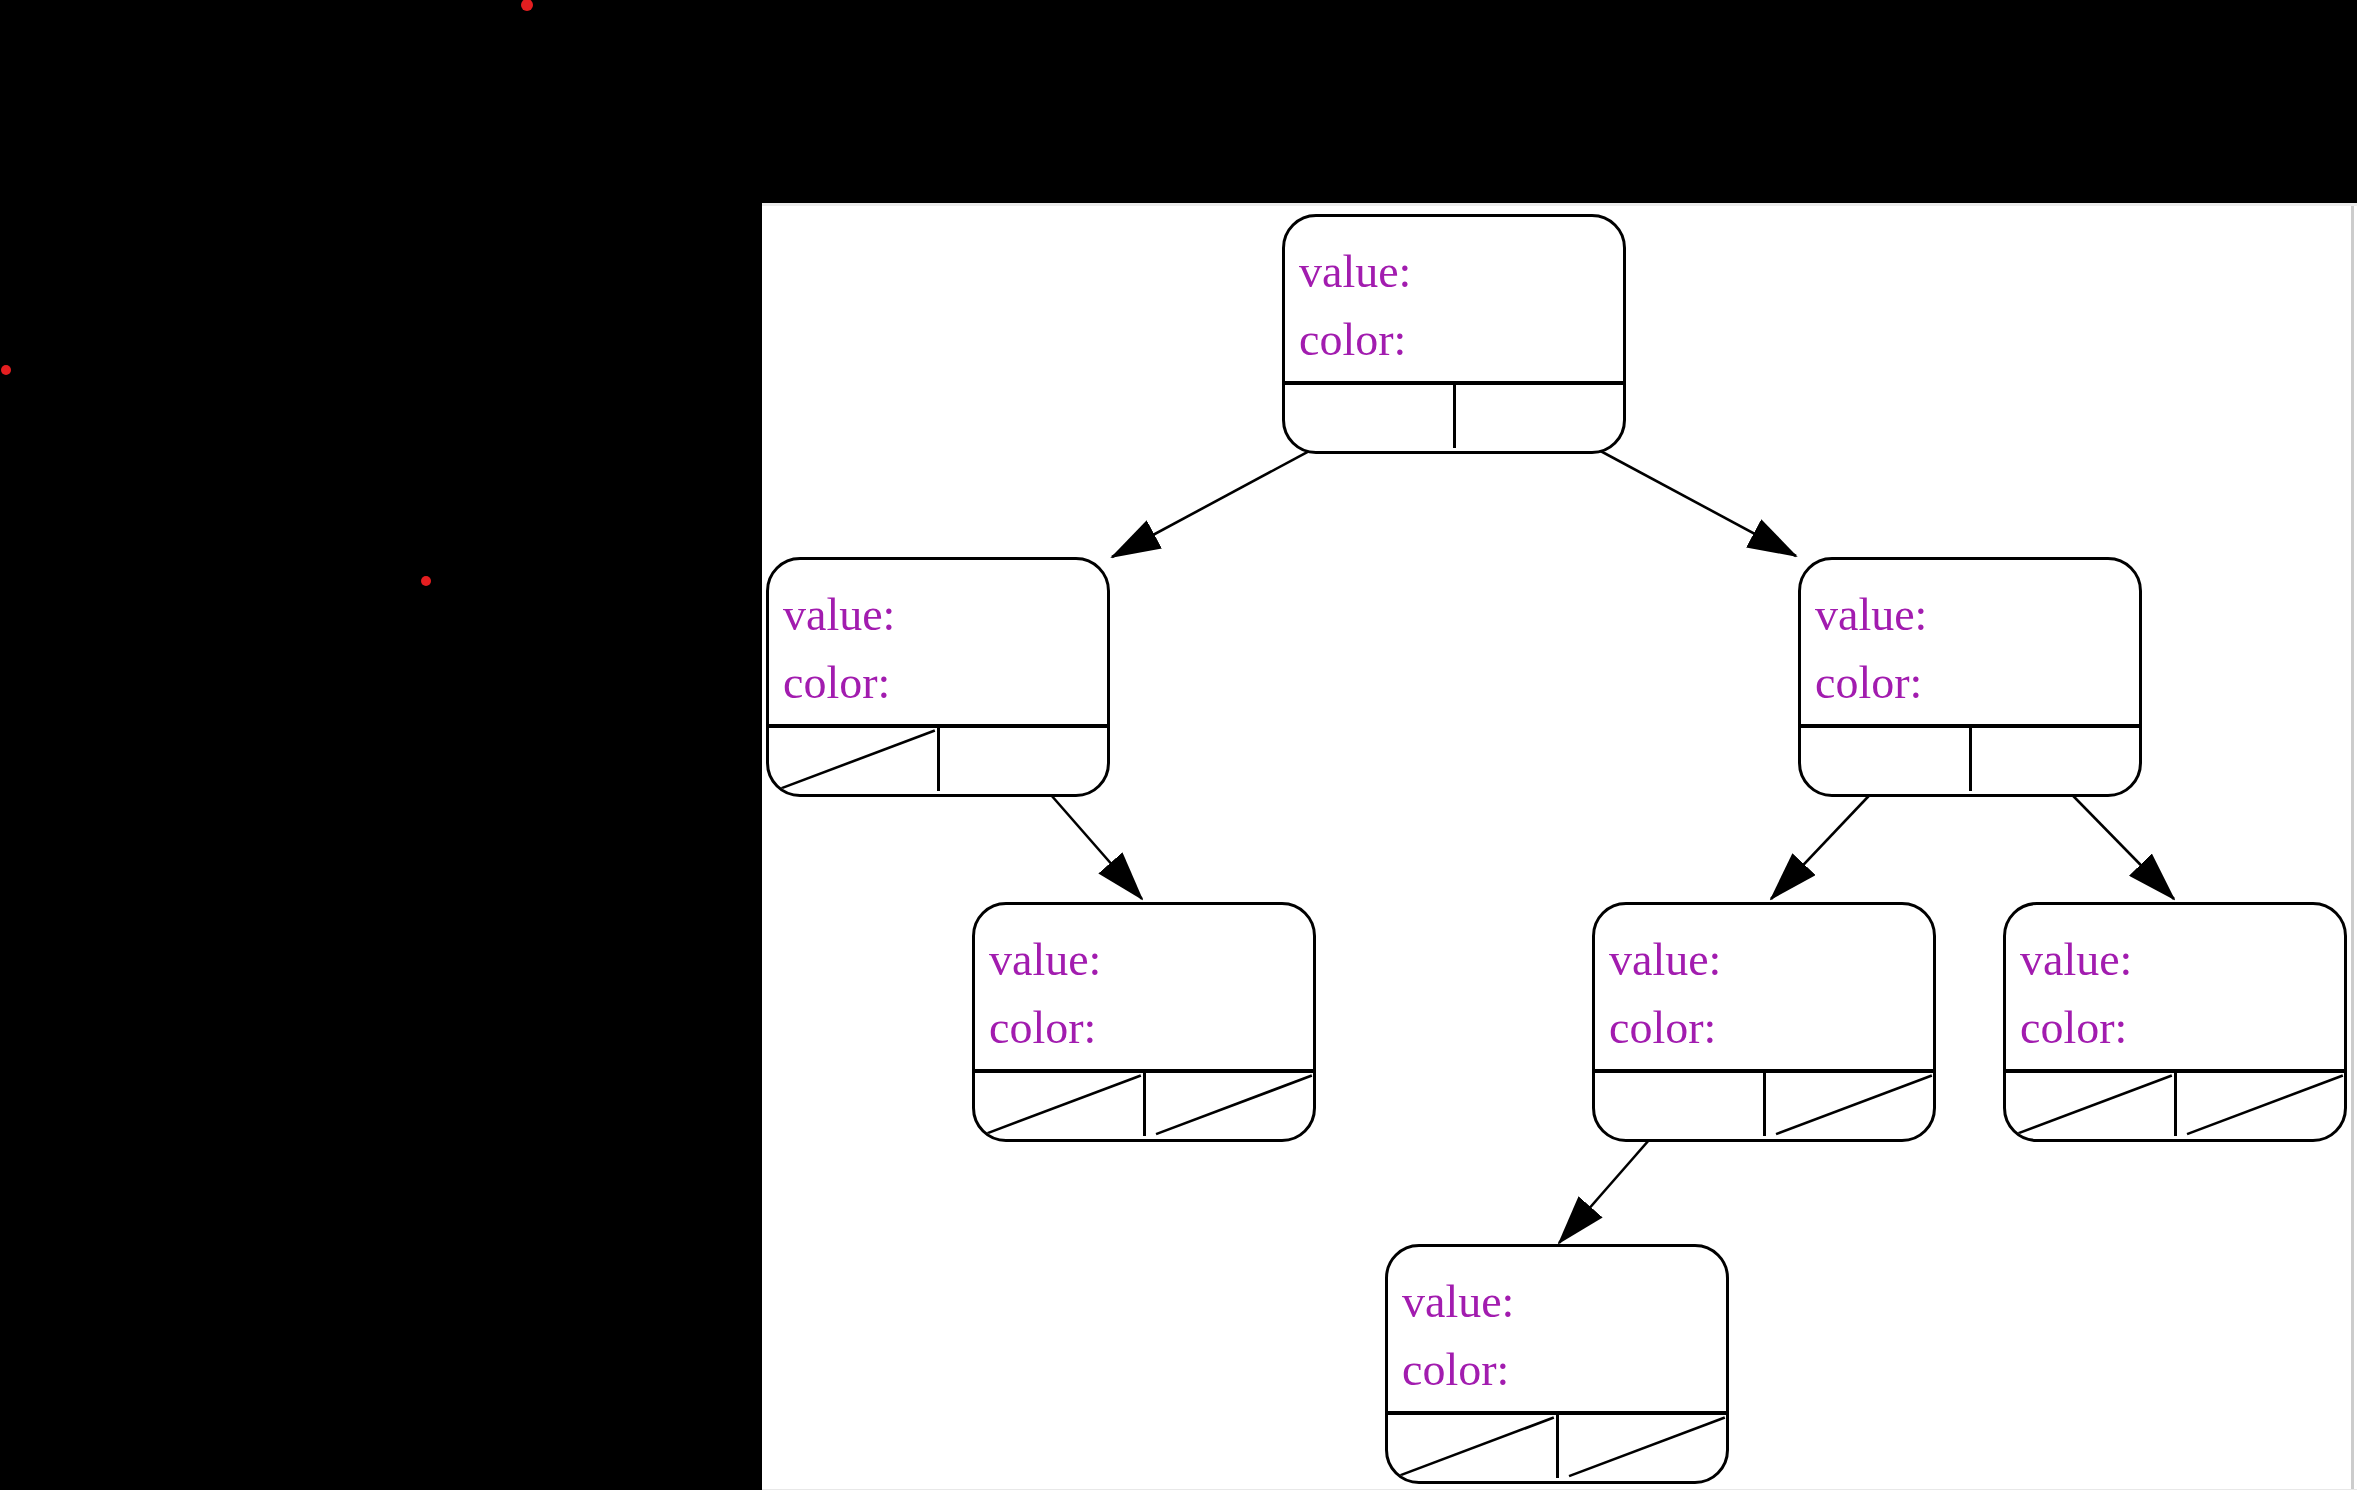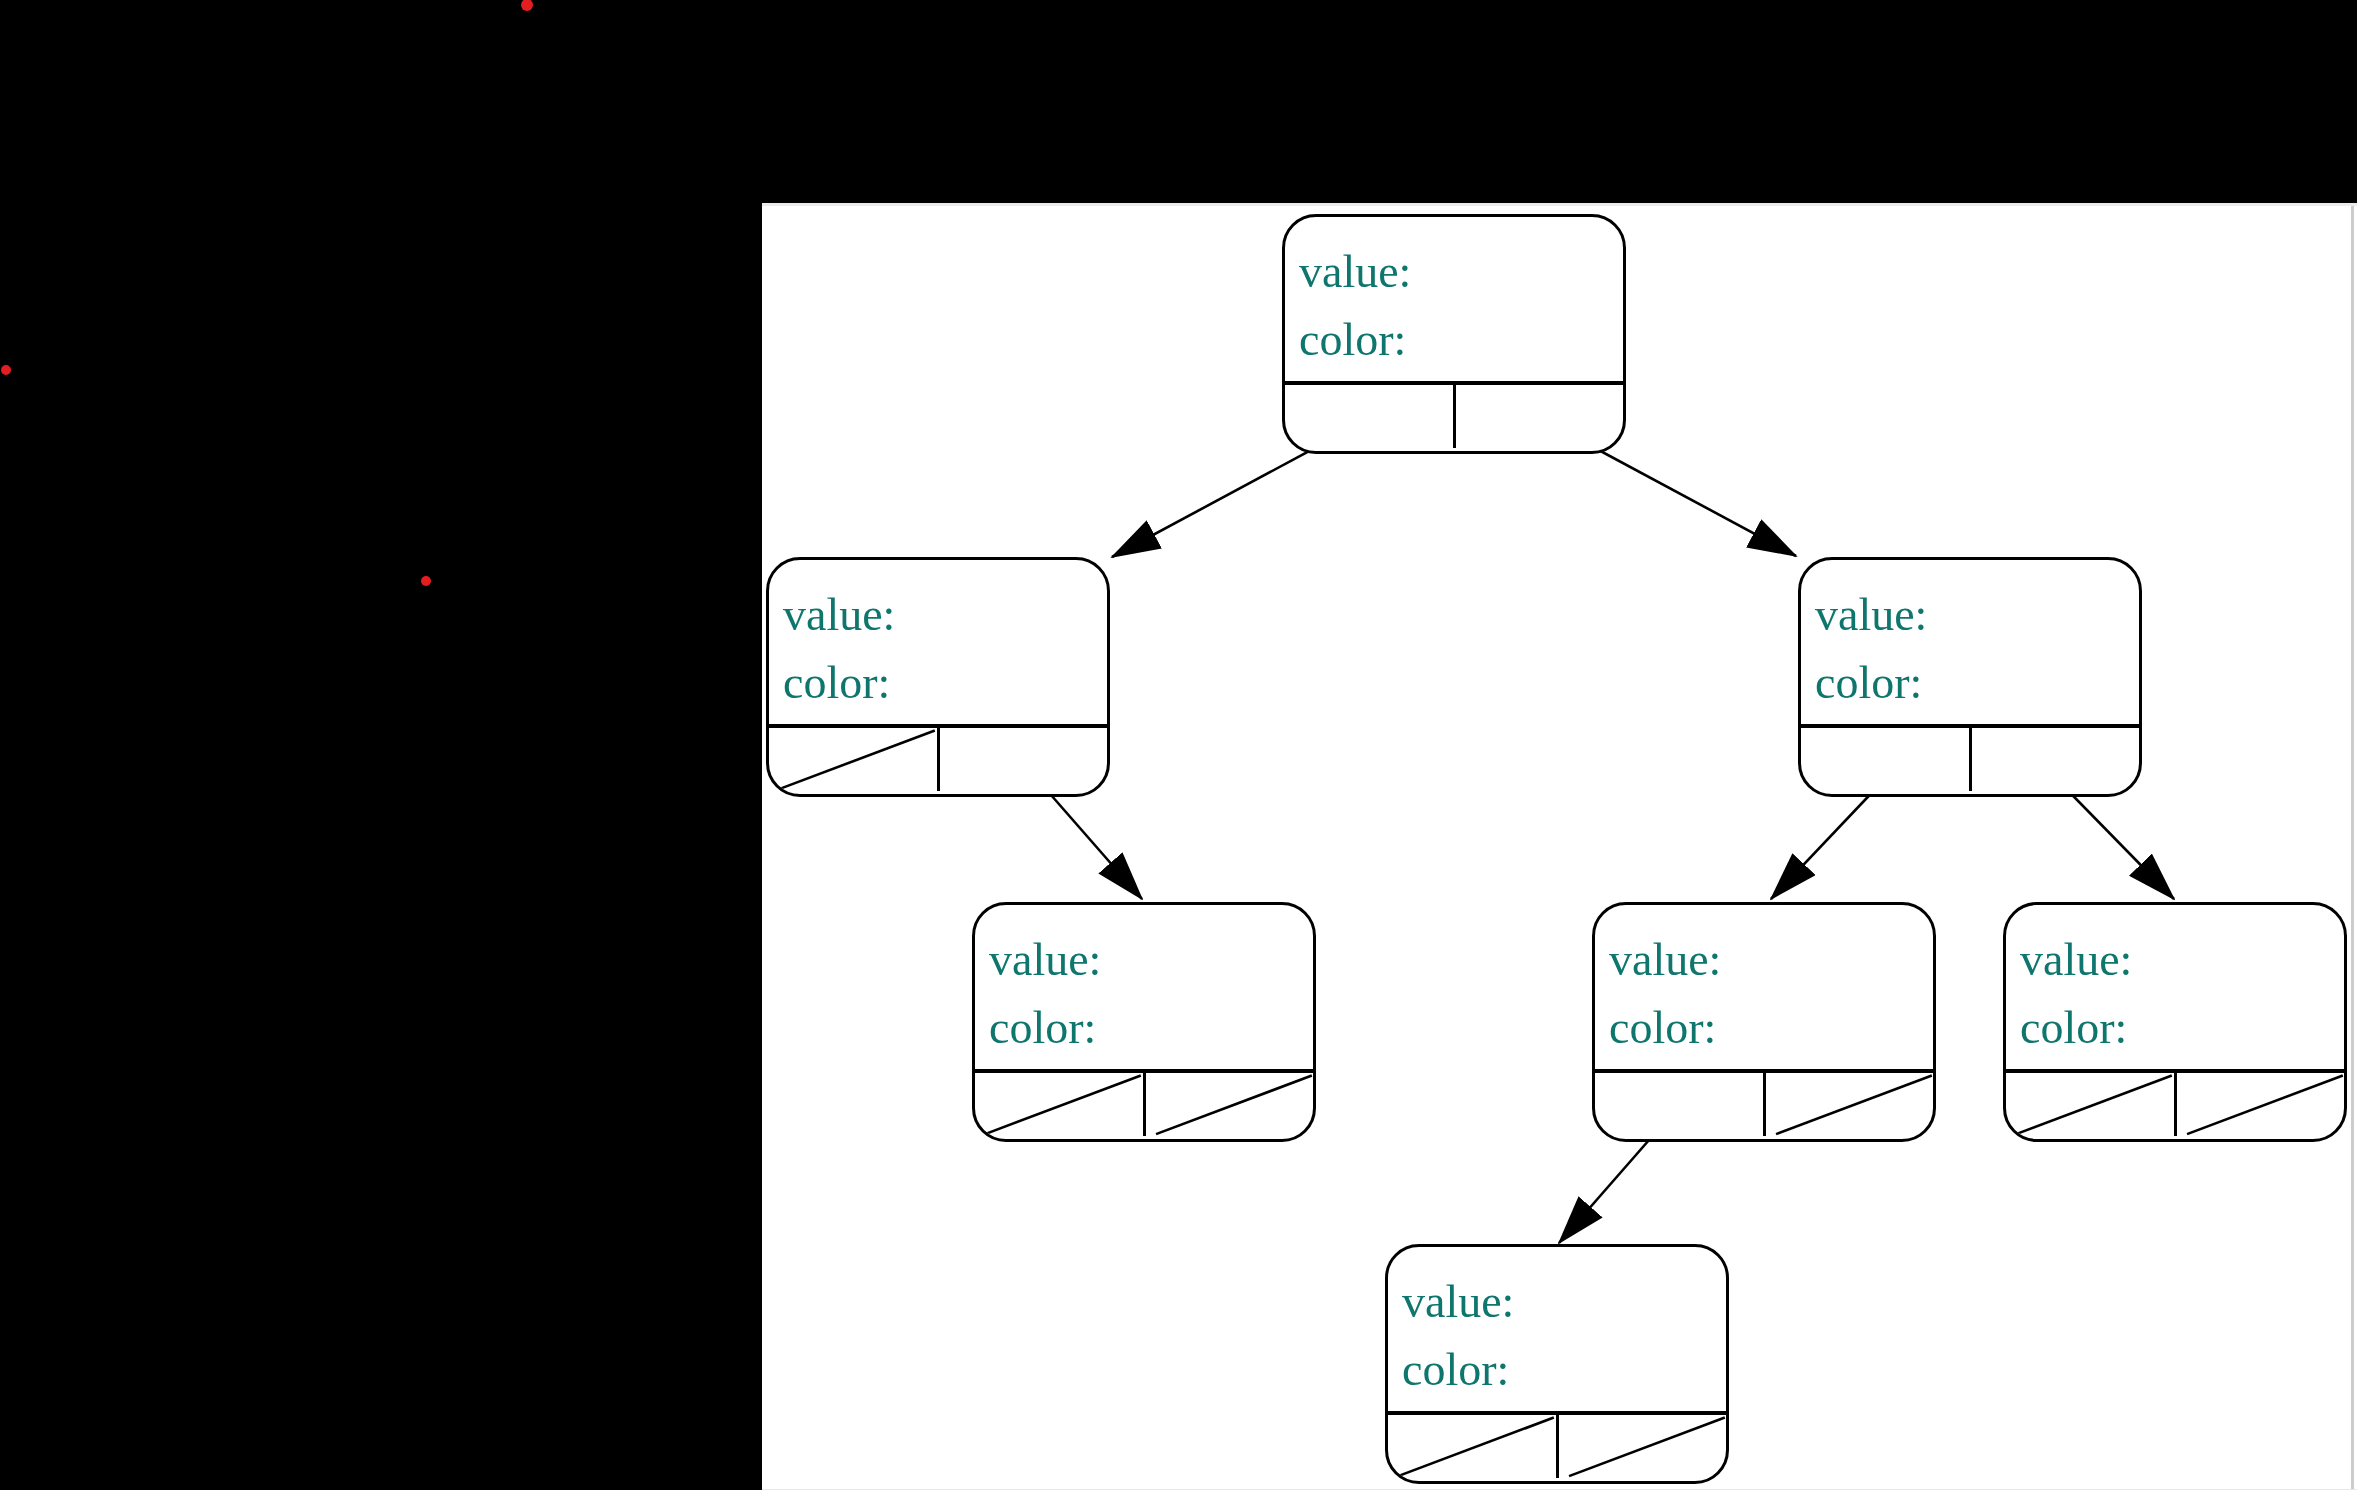--- a/index.html
+++ b/index.html
@@ -5,21 +5,21 @@
   html,body{margin:0;padding:0;background:#000;}
   #canvas{position:relative;width:2357px;height:1490px;background:#000;overflow:hidden;
           font-family:"Liberation Serif","DejaVu Serif",serif;}
   #panel{position:absolute;background:#fff;border-top:3px solid #ececec;}
   .edge-right{position:absolute;width:3px;background:#cccccc;}
   .edge-bottom{position:absolute;height:3px;background:#e8e8e8;}
   .red-dot{position:absolute;border-radius:50%;}
   .node{position:absolute;background:#fff;border:3px solid #000;border-radius:34px;
         box-sizing:border-box;overflow:hidden;}
   .node-labels{box-sizing:border-box;height:164px;padding:21px 0 0 14px;
-               font-size:46px;line-height:68px;color:#0f766e;white-space:nowrap;}
+               font-size:46px;line-height:68px;color:#a21caf;white-space:nowrap;}
   .ptr-row{box-sizing:border-box;height:67px;border-top:4px solid #000;display:flex;}
   .ptr-cell{position:relative;flex:1 1 50%;}
   .ptr-cell.left{border-right:3px solid #000;}
   .slash{position:absolute;left:0;top:0;width:100%;height:100%;display:block;}
   #edges{position:absolute;left:0;top:0;pointer-events:none;}
 </style>
 </head>
 <body>
 
 <div id="canvas" style="width: 2357px; height: 1490px; background: rgb(0, 0, 0);">

